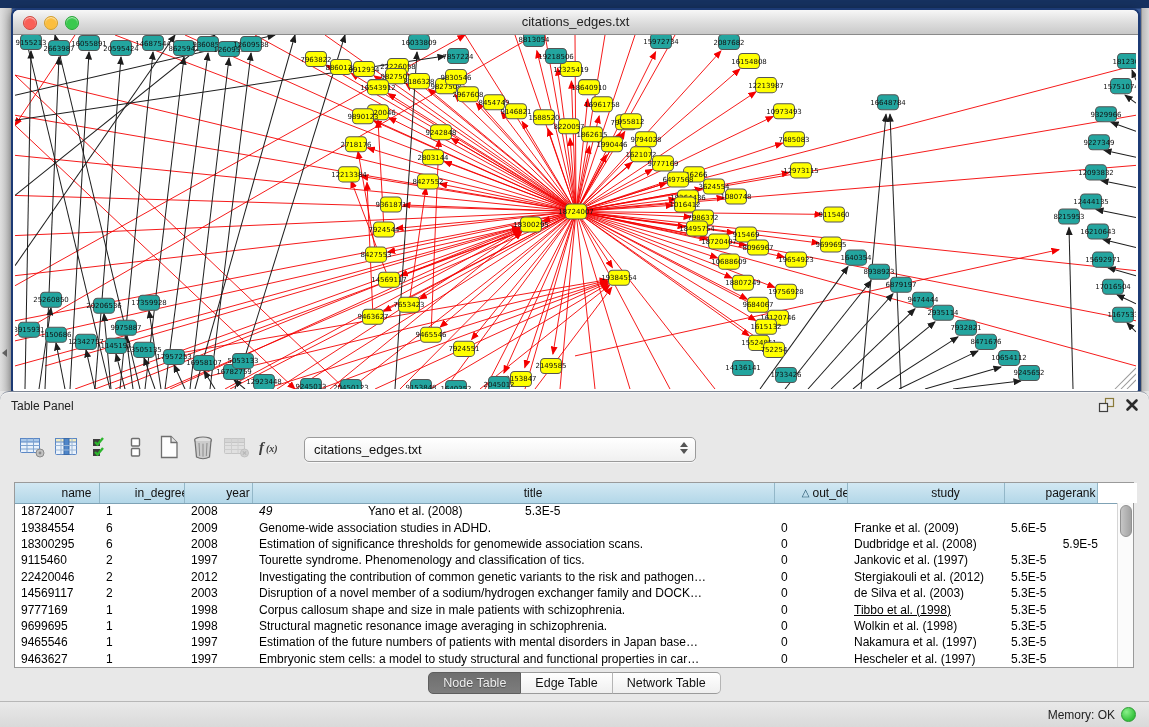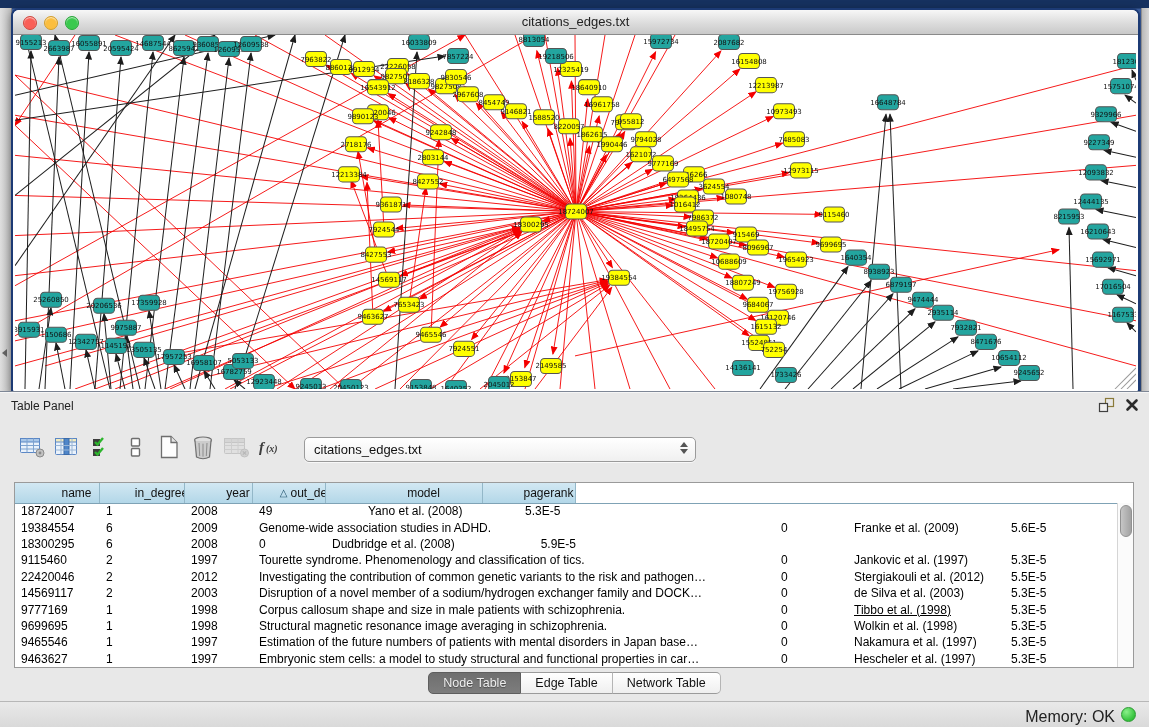--- a/index.html
+++ b/index.html
@@ -22,21 +22,21 @@
   .titlebar .title{position:absolute;left:0;right:0;top:4px;text-align:center;font-size:13px;color:#222;}
   .traffic{position:absolute;left:10px;top:6px;display:flex;gap:7px;}
   .light{width:12px;height:12px;border-radius:50%;box-shadow:inset 0 1px 1px rgba(255,255,255,.7);}
   .light.red{background:#f95f57;border:1px solid #ce4840;}
   .light.yellow{background:#fbbe3f;border:1px solid #d19e2f;}
   .light.green{background:#3ac94e;border:1px solid #2aa53b;}
   .canvas{position:absolute;left:2px;top:25px;right:2px;bottom:2px;background:#fff;}
   .canvas svg{position:absolute;left:0;top:0;width:100%;height:100%;}
   
   .table-panel{position:absolute;left:0;top:391px;width:1149px;height:336px;background:#e8e8e8;
-               border-top:1px solid #7e8796;box-shadow:inset 0 1px 0 #f6f6f6;}
+               border-top:1px solid #7e8796;box-shadow:inset 0 1px 0 #f6f6f6;border-radius:9px;}
   .panel-header{height:28px;position:relative;}
   .panel-header .ptitle{position:absolute;left:11px;top:7px;font-size:12px;color:#222;}
   .panel-header .hicons{position:absolute;right:10px;top:5px;display:flex;gap:10px;align-items:center;}
   .toolbar{height:58px;display:flex;align-items:center;padding-left:18px;}
   .toolbar .tb-btn{width:30px;height:26px;display:flex;align-items:center;justify-content:center;margin-right:4px;}
   .toolbar .tb-btn.dis{opacity:.5;}
   .dropdown{margin-left:14px;width:390px;height:23px;border:1px solid #9a9a9a;border-radius:5px;
             background:linear-gradient(#ffffff,#f0f0f0);display:flex;align-items:center;position:relative;
             box-shadow:0 1px 0 rgba(255,255,255,.7);}
   .dropdown .ddval{font-size:13px;color:#111;padding-left:9px;}
@@ -58,21 +58,21 @@
   .vthumb{position:absolute;left:2px;top:2px;width:10px;height:30px;border-radius:6px;
           background:linear-gradient(90deg,#c6c6c6,#a2a2a2);border:1px solid #919191;}
   .tabs{position:absolute;left:0;top:280px;width:100%;display:flex;justify-content:center;}
   .seg{height:20px;line-height:20px;font-size:12.5px;padding:0 14px;background:linear-gradient(#ffffff,#efefef);
        border-top:1px solid #9b9b9b;border-bottom:1px solid #9b9b9b;border-right:1px solid #b5b5b5;color:#111;}
   .seg:first-child{border-left:1px solid #9b9b9b;border-radius:5px 0 0 5px;}
   .seg:last-child{border-radius:0 5px 5px 0;}
   .seg.sel{background:linear-gradient(#6f6f6f,#7d7d7d);color:#eee;border-color:#5e5e5e;text-shadow:0 1px 1px rgba(0,0,0,.4);}
   .statusbar{position:absolute;left:0;bottom:0;width:100%;height:26px;background:linear-gradient(#e9e9e9,#d9d9d9);
              border-top:1px solid #b7b7b7;}
-  .statusbar .mem{position:absolute;right:34px;top:6px;font-size:16px;color:#222;}
+  .statusbar .mem{position:absolute;right:34px;top:6px;font-size:12px;color:#222;}
   .statusbar .dot{position:absolute;right:13px;top:5px;width:13px;height:13px;border-radius:50%;
                   background:radial-gradient(circle at 35% 30%,#8af08a,#35c23c 70%);border:1px solid #2a9a32;}
 </style>
 </head>
 <body>
 
 <div class="desktop">
   <div class="left-strip">
     <div class="collapse-arrow"></div>
   </div>
@@ -896,54 +896,58 @@
     <div class="thead" id="thead">
         <div class="th" style="width: 85px; flex: 0 0 85px;">
           <span>name</span>
         </div>
         <div class="th" style="width: 85px; flex: 0 0 85px;">
           <span>in_degree</span>
         </div>
         <div class="th" style="width: 68px; flex: 0 0 68px;">
           <span>year</span>
         </div>
+        <div class="th" style="width: 522px; flex: 0 0 522px;">
+          <span>title</span>
+        </div>
         <div class="th" style="width: 73px; flex: 0 0 73px;">
           <span class="sort-tri">△</span>
           <span>out_de...</span>
         </div>
         <div class="th" style="width: 157px; flex: 0 0 157px;">
-          <span>model</span>
+          <span>study</span>
         </div>
         <div class="th" style="width: 93px; flex: 0 0 93px; justify-content: center;">
           <span>pagerank</span>
         </div>
         <div class="th filler" style="flex: 1 1 0%;"></div>
       </div>
     <div class="tbody" id="tbody">
         <div class="tr">
           <div class="td" style="width: 85px; flex: 0 0 85px;">18724007</div>
           <div class="td" style="width: 85px; flex: 0 0 85px;">1</div>
           <div class="td" style="width: 68px; flex: 0 0 68px;">2008</div>
-          <div class="td" style="width: 73px; flex: 0 0 73px;">49</div>
+          <div class="td" style="width: 73px; flex: 0 0 73px; font-style: italic;">49</div>
           <div class="td" style="width: 157px; flex: 0 0 157px; margin-left: 36px;">Yano et al. (2008)</div>
           <div class="td" style="width: 93px; flex: 0 0 93px;">5.3E-5</div>
         </div>
         <div class="tr">
           <div class="td" style="width: 85px; flex: 0 0 85px;">19384554</div>
           <div class="td" style="width: 85px; flex: 0 0 85px;">6</div>
           <div class="td" style="width: 68px; flex: 0 0 68px;">2009</div>
           <div class="td" style="width: 522px; flex: 0 0 522px;">Genome-wide association studies in ADHD.</div>
           <div class="td" style="width: 73px; flex: 0 0 73px;">0</div>
           <div class="td" style="width: 157px; flex: 0 0 157px;">Franke et al. (2009)</div>
           <div class="td" style="width: 93px; flex: 0 0 93px;">5.6E-5</div>
         </div>
         <div class="tr">
           <div class="td" style="width: 85px; flex: 0 0 85px;">18300295</div>
           <div class="td" style="width: 85px; flex: 0 0 85px;">6</div>
           <div class="td" style="width: 68px; flex: 0 0 68px;">2008</div>
+          <div class="td" style="width: 522px; flex: 0 0 522px;">Estimation of significance thresholds for genomewide association scans.</div>
           <div class="td" style="width: 73px; flex: 0 0 73px;">0</div>
           <div class="td" style="width: 157px; flex: 0 0 157px;">Dudbridge et al. (2008)</div>
           <div class="td" style="width: 93px; flex: 0 0 93px; text-align: right;">5.9E-5</div>
         </div>
         <div class="tr">
           <div class="td" style="width: 85px; flex: 0 0 85px;">9115460</div>
           <div class="td" style="width: 85px; flex: 0 0 85px;">2</div>
           <div class="td" style="width: 68px; flex: 0 0 68px;">1997</div>
           <div class="td" style="width: 522px; flex: 0 0 522px;">Tourette syndrome. Phenomenology and classification of tics.</div>
           <div class="td" style="width: 73px; flex: 0 0 73px;">0</div>

